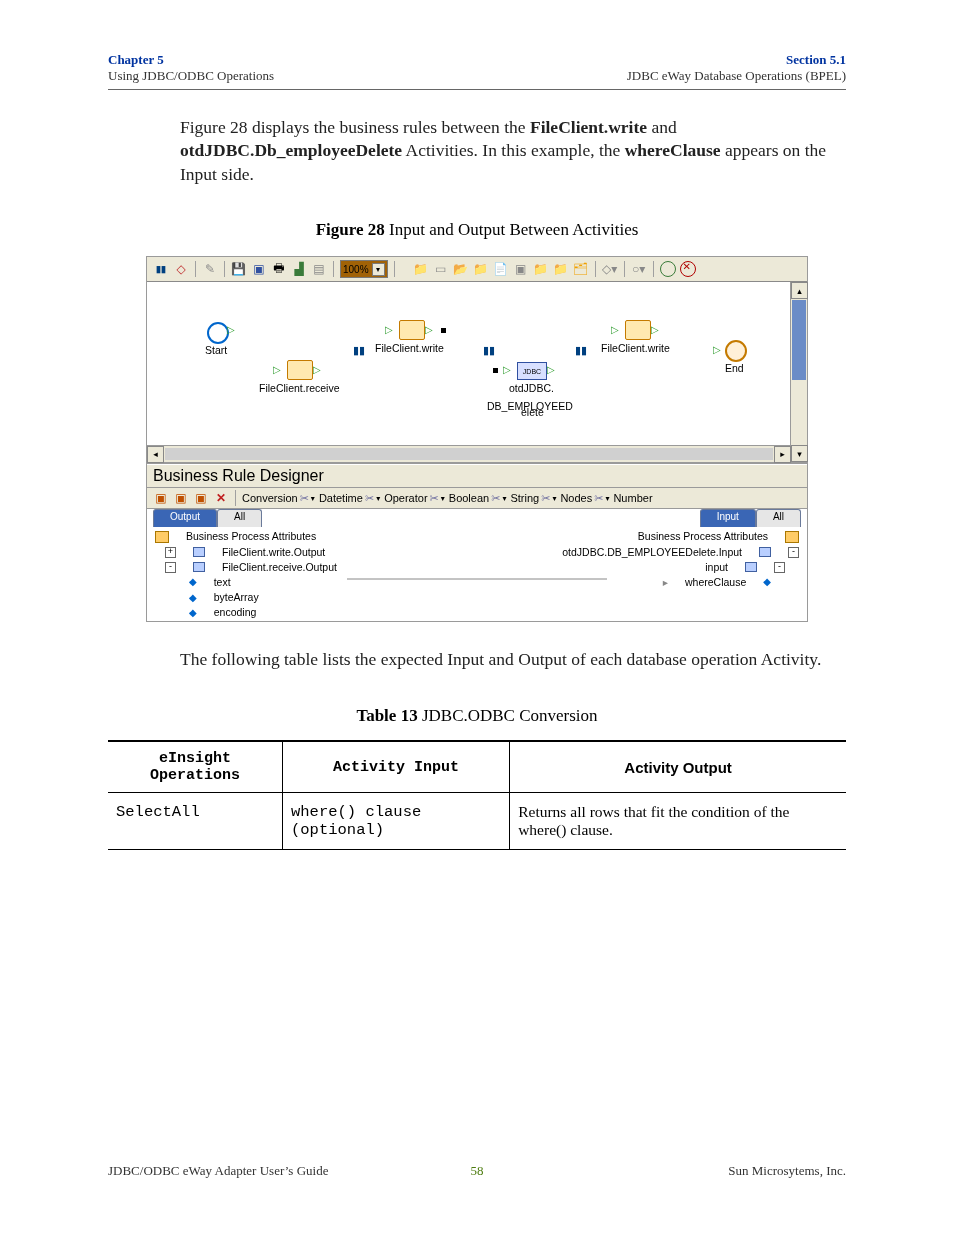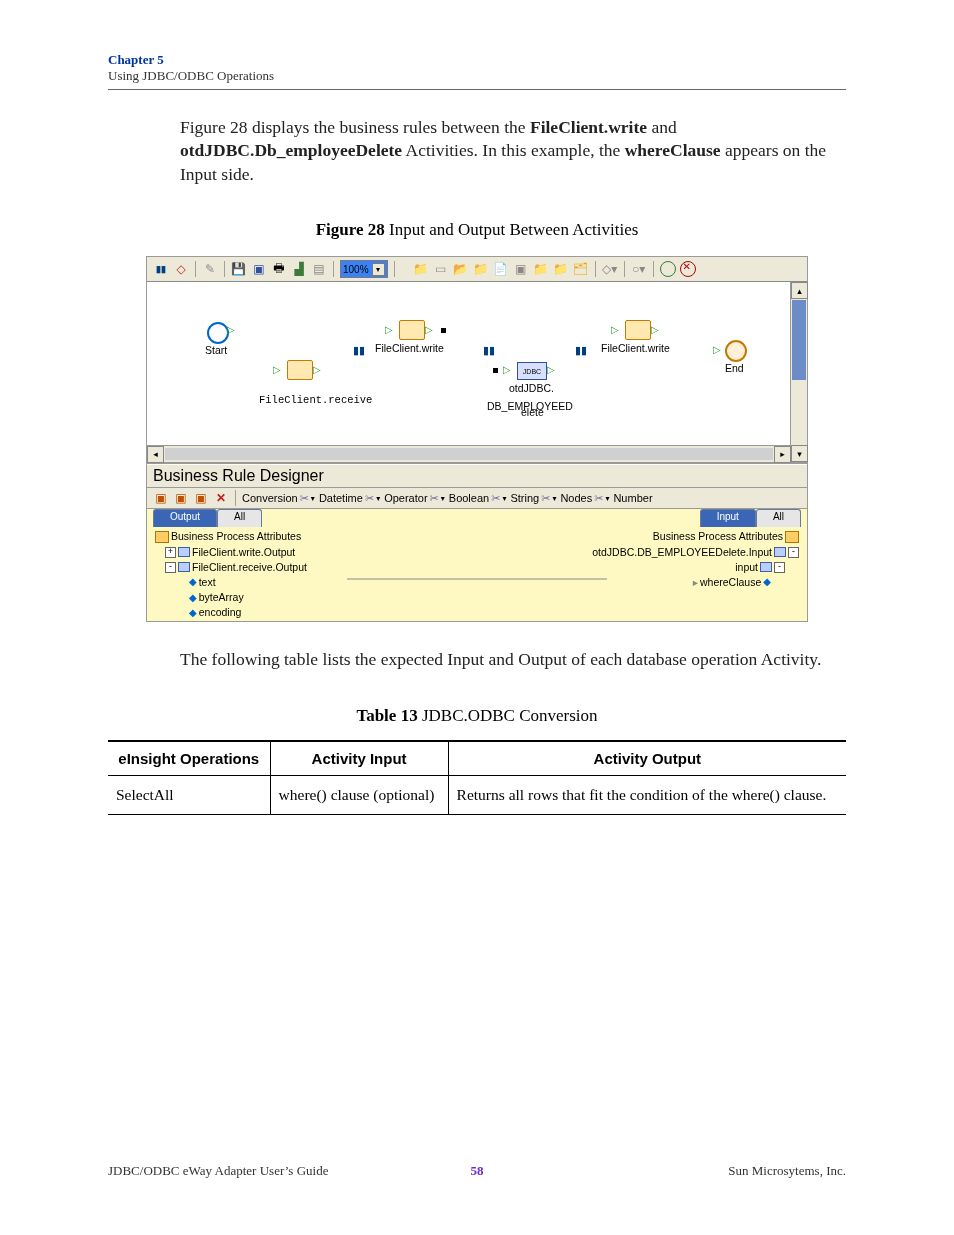--- a/index.html
+++ b/index.html
@@ -63,21 +63,21 @@
   }
   .tb-icon {
     width: 16px; height: 16px;
     display: inline-flex;
     align-items: center; justify-content: center;
     font-size: 12px;
   }
   .sep { width:1px; height:16px; background:#a0a0a0; margin:0 2px; }
   .zoom-box {
     border: 1px solid #7a7a7a;
-    background: #3b82f6;
+    background: #a16207;
     height: 16px;
     display: inline-flex;
     align-items: center;
     padding: 0 2px;
     font-size: 10px;
   }
   .zoom-box .dd { margin-left: 3px; border:1px solid #7a7a7a; width:11px; height:11px; display:flex; align-items:center; justify-content:center; font-size:8px; background:#ece9d8;}
   .orange { color:#f0a000; }
   .round-btn {
     width: 14px; height:14px; border:1.5px solid #7a7a00; border-radius:50%;
@@ -135,40 +135,40 @@
     padding: 2px 6px;
     background:#ece9d8;
     border-bottom:1px solid #9a9a9a;
     font-size:11px;
     flex-wrap:nowrap;
   }
   .brd-toolbar .item { display:flex; align-items:center; gap:2px; }
   .scissors { color:#7070a0; font-size:11px; }
   .dd-tri { font-size:8px; }
   .brd-body {
-    display:flex; height:112px; background:#fef9c3; position:relative;
+    display:flex; height:112px; background:#ffffff; position:relative;
   }
   .brd-tabs-row {
     position:absolute; top:0; height:18px; display:flex; gap:0;
     font-size:10px;
   }
   .brd-tabs-left { left:6px; }
   .brd-tabs-right { right:6px; }
   .tab {
     padding: 1px 16px; border:1px solid #6a7a9a; border-bottom:none;
     border-radius: 3px 3px 0 0;
   }
   .tab.sel { background:#3a66b5; color:#fff; }
   .tab.unsel { background:#e6e6e6; color:#000; }
   .tree-left, .tree-right {
     position:absolute; top:20px; font-size:10.5px; line-height:1.45;
   }
   .tree-left { left:8px; }
   .tree-right { right:8px; text-align:right; }
-  .tree-line { display:flex; align-items:center; gap:2px; white-space:nowrap; }
+  .tree-line { display:flex; align-items:center; gap:17px; white-space:nowrap; }
   .tree-right .tree-line { justify-content:flex-end; }
   .bullet { color:#0066cc; font-size:10px; }
   .treeicon { width:12px; height:10px; display:inline-block; background:#ffcc66; border:1px solid #aa7700; }
   .nodeicon { width:10px; height:8px; display:inline-block; background:#b9cfff; border:1px solid #4060a0; }
   .plus { width:9px; height:9px; border:1px solid #666; font-size:9px; line-height:7px; text-align:center; display:inline-block; background:#fff;}
   .brd-body svg.link { position:absolute; top:20px; left:200px; right:200px; height:80px; pointer-events:none; }
   
   .t13 {
     margin: 14px 108px 0 108px;
     border-collapse: collapse;
@@ -182,38 +182,42 @@
     font-family: "Myriad", Arial, sans-serif;
     font-weight: bold;
     font-size: 15px;
   }
   .t13 td {
     border-bottom: 1px solid #000;
     padding: 10px 8px;
     vertical-align: top;
     font-size: 15.5px;
   }
-  .t13 .col-sep { border-right: 1px solid #000; }
+  .t13 .col-sep { border-right: 1px solid #000; font-family: Liberation Mono, monospace; }
   
   .footer {
     position:absolute; left:0; right:0; bottom:56px;
     display:flex; justify-content:space-between;
     padding: 0 108px;
     font-size: 13px;
     color:#333;
   }
-  .footer .pagenum { color:#6d28d9; font-weight:bold; position:absolute; left:50%; transform:translateX(-50%); }
+  .footer .pagenum { color:#4d7c0f; font-weight:normal; position:absolute; left:50%; transform:translateX(-50%); }
 </style>
 </head>
 <body>
 
 <div class="header">
   <div class="left">
     <div class="blue">Chapter 5</div>
     <div class="sub">Using JDBC/ODBC Operations</div>
+  </div>
+  <div class="right">
+    <div class="blue">Section 5.1</div>
+    <div class="sub">JDBC eWay Database Operations (BPEL)</div>
   </div>
 </div>
 <hr class="header-rule">
 
 <p class="bodytext">
   <span>Figure 28 displays the business rules between the </span><b>FileClient.write</b><span> and </span><b>otdJDBC.Db_employeeDelete</b><span> Activities. In this example, the </span><b>whereClause</b><span> appears on the Input side.</span>
 </p>
 
 <div class="figure-caption">
   <span class="cap-bold">Figure 28</span><span>   Input and Output Between Activities</span>
@@ -260,21 +264,21 @@
   </div>
 
   <div class="fig28-canvas">
     <div class="circle-node" style="left:60px; top:40px;"></div>
     <span class="tri" style="left:80px; top:42px;">▷</span>
     <div class="node-label" style="left:58px; top:62px;">Start</div>
 
     <span class="tri" style="left:126px; top:82px;">▷</span>
     <div class="box-node" style="left:140px; top:78px;"></div>
     <span class="tri" style="left:166px; top:82px;">▷</span>
-    <div class="node-label" style="left:112px; top:112px;font-family:Liberation Mono, monospace;">FileClient.receive</div>
+    <div class="node-label" style="left:112px; top:100px;">FileClient.receive</div>
 
     <span class="bt-glyph" style="left:206px; top:62px;">▮▮</span>
 
     <span class="tri" style="left:238px; top:42px;">▷</span>
     <div class="box-node" style="left:252px; top:38px;"></div>
     <span class="tri" style="left:278px; top:42px;">▷</span>
     <div class="dot" style="left:294px; top:46px;"></div>
     <div class="node-label" style="left:228px; top:60px;">FileClient.write</div>
 
     <span class="bt-glyph" style="left:336px; top:62px;">▮▮</span>

